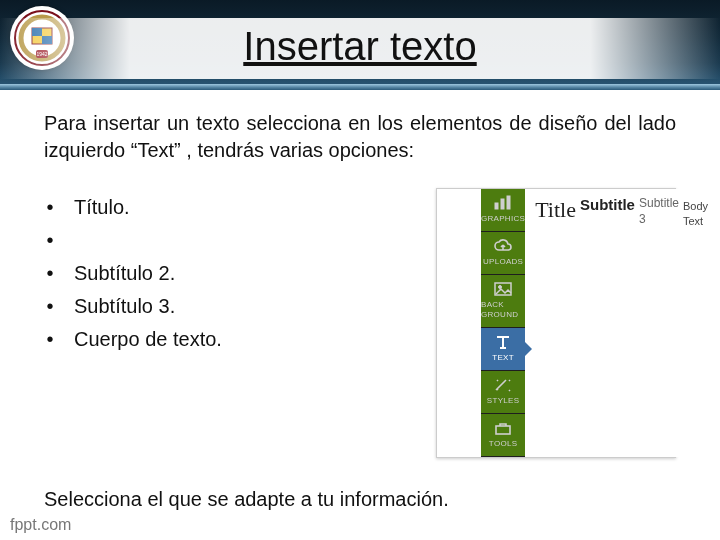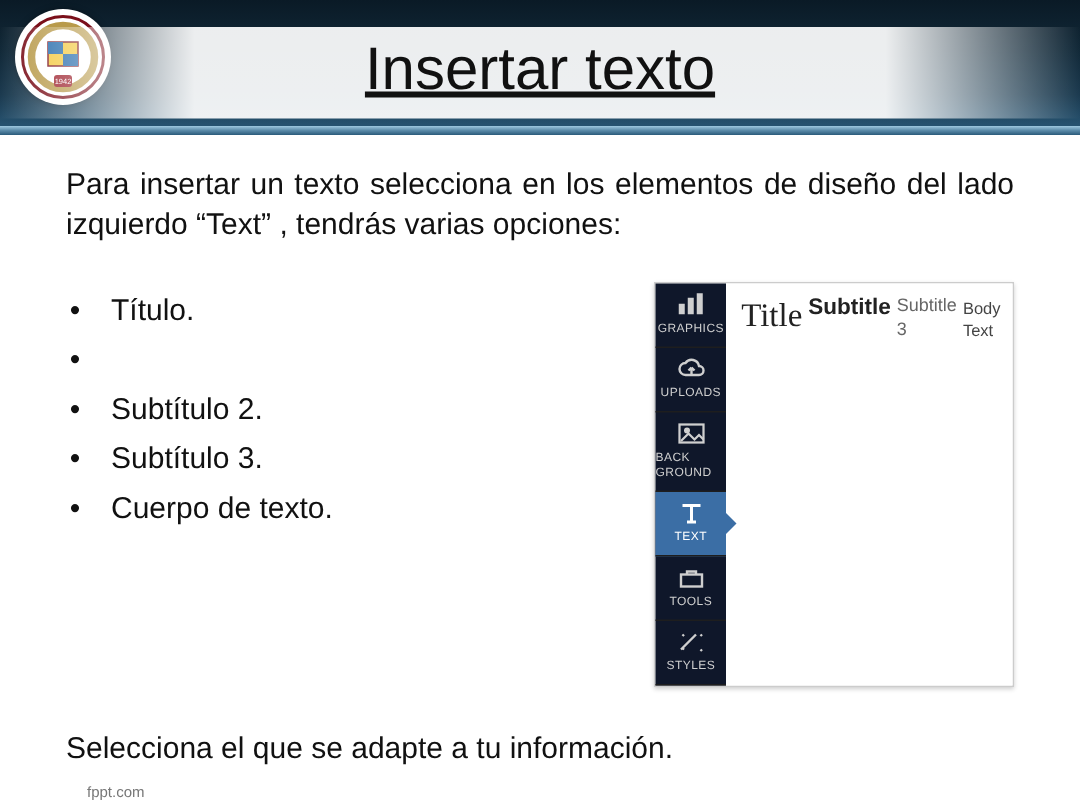--- a/index.html
+++ b/index.html
@@ -34,31 +34,31 @@
     position: absolute; top: 110px; left: 44px; right: 44px; bottom: 56px;
     color: #111; font-size: 20px; line-height: 1.35;
   }
   .intro { text-align: justify; margin-bottom: 24px; }
   .row { display: flex; align-items: flex-start; gap: 26px; }
   .bullets { list-style: none; flex: 1 1 auto; }
   .bullets li { display: flex; gap: 18px; margin: 6px 0; }
   .bullets li .dot { width: 12px; text-align: center; }
   .closing { margin-top: 28px; }
   .footer {
-    position: absolute; bottom: 6px; left: 10px; font-size: 10px; color: #777; margin-left: 48px;
+    position: absolute; bottom: 6px; left: 10px; font-size: 16px; color: #777;
   }
 
   
   .panel {
     width: 240px; display: flex; border: 1px solid #ccc; background: #fff;
     box-shadow: 0 1px 3px rgba(0,0,0,.2); font-size: 11px;
   }
   .rail {
-    width: 52px; background: #0f172a; color: #cfcfcf;
-    display: flex; flex-direction: column;
+    width: 52px; background: #4d7c0f; color: #cfcfcf;
+    display: flex; flex-direction: column; margin-left: 44px;
   }
   .rail .item {
     display: flex; flex-direction: column; align-items: center; justify-content: center;
     padding: 6px 0; border-bottom: 1px solid #1e1e1e; gap: 3px;
     font-size: 8px; letter-spacing: .3px;
   }
   .rail .item.selected { background: #3b6ea5; color: #fff; position: relative; justify-content: flex-end; }
   .rail .item.selected::after {
     content: ""; position: absolute; right: -7px; top: 50%; transform: translateY(-50%);
     border-left: 7px solid #3b6ea5; border-top: 7px solid transparent; border-bottom: 7px solid transparent;
@@ -147,30 +147,30 @@
             <span>BACK GROUND</span>
           </div>
           <div class="item selected">
             <span class="glyph"><svg viewBox="0 0 20 16">
                   <path d="M4 3h12M10 3v11M7 14h6" fill="none" stroke-width="2"></path>
                 </svg></span>
             <span>TEXT</span>
           </div>
           <div class="item">
             <span class="glyph"><svg viewBox="0 0 20 16">
+                  <path d="M3 13L13 3m-9 1l1-1m11 0l1 1m-1 9l1 1M5 12l-1 1" fill="none" stroke-width="1.6"></path>
+                </svg></span>
+            <span>STYLES</span>
+          </div>
+          <div class="item">
+            <span class="glyph"><svg viewBox="0 0 20 16">
                   <rect x="3" y="6" width="14" height="8" fill="none" stroke-width="1.6"></rect>
                   <path d="M7 6V4h6v2" fill="none" stroke-width="1.6"></path>
                 </svg></span>
             <span>TOOLS</span>
-          </div>
-          <div class="item">
-            <span class="glyph"><svg viewBox="0 0 20 16">
-                  <path d="M3 13L13 3m-9 1l1-1m11 0l1 1m-1 9l1 1M5 12l-1 1" fill="none" stroke-width="1.6"></path>
-                </svg></span>
-            <span>STYLES</span>
           </div>
         </div>
         <div class="options">
           <div class="opt-title">Title</div>
           <div class="opt-sub1">Subtitle</div>
           <div class="opt-sub3">Subtitle 3</div>
           <div class="opt-body">Body Text</div>
         </div>
       </div>
     </div>

